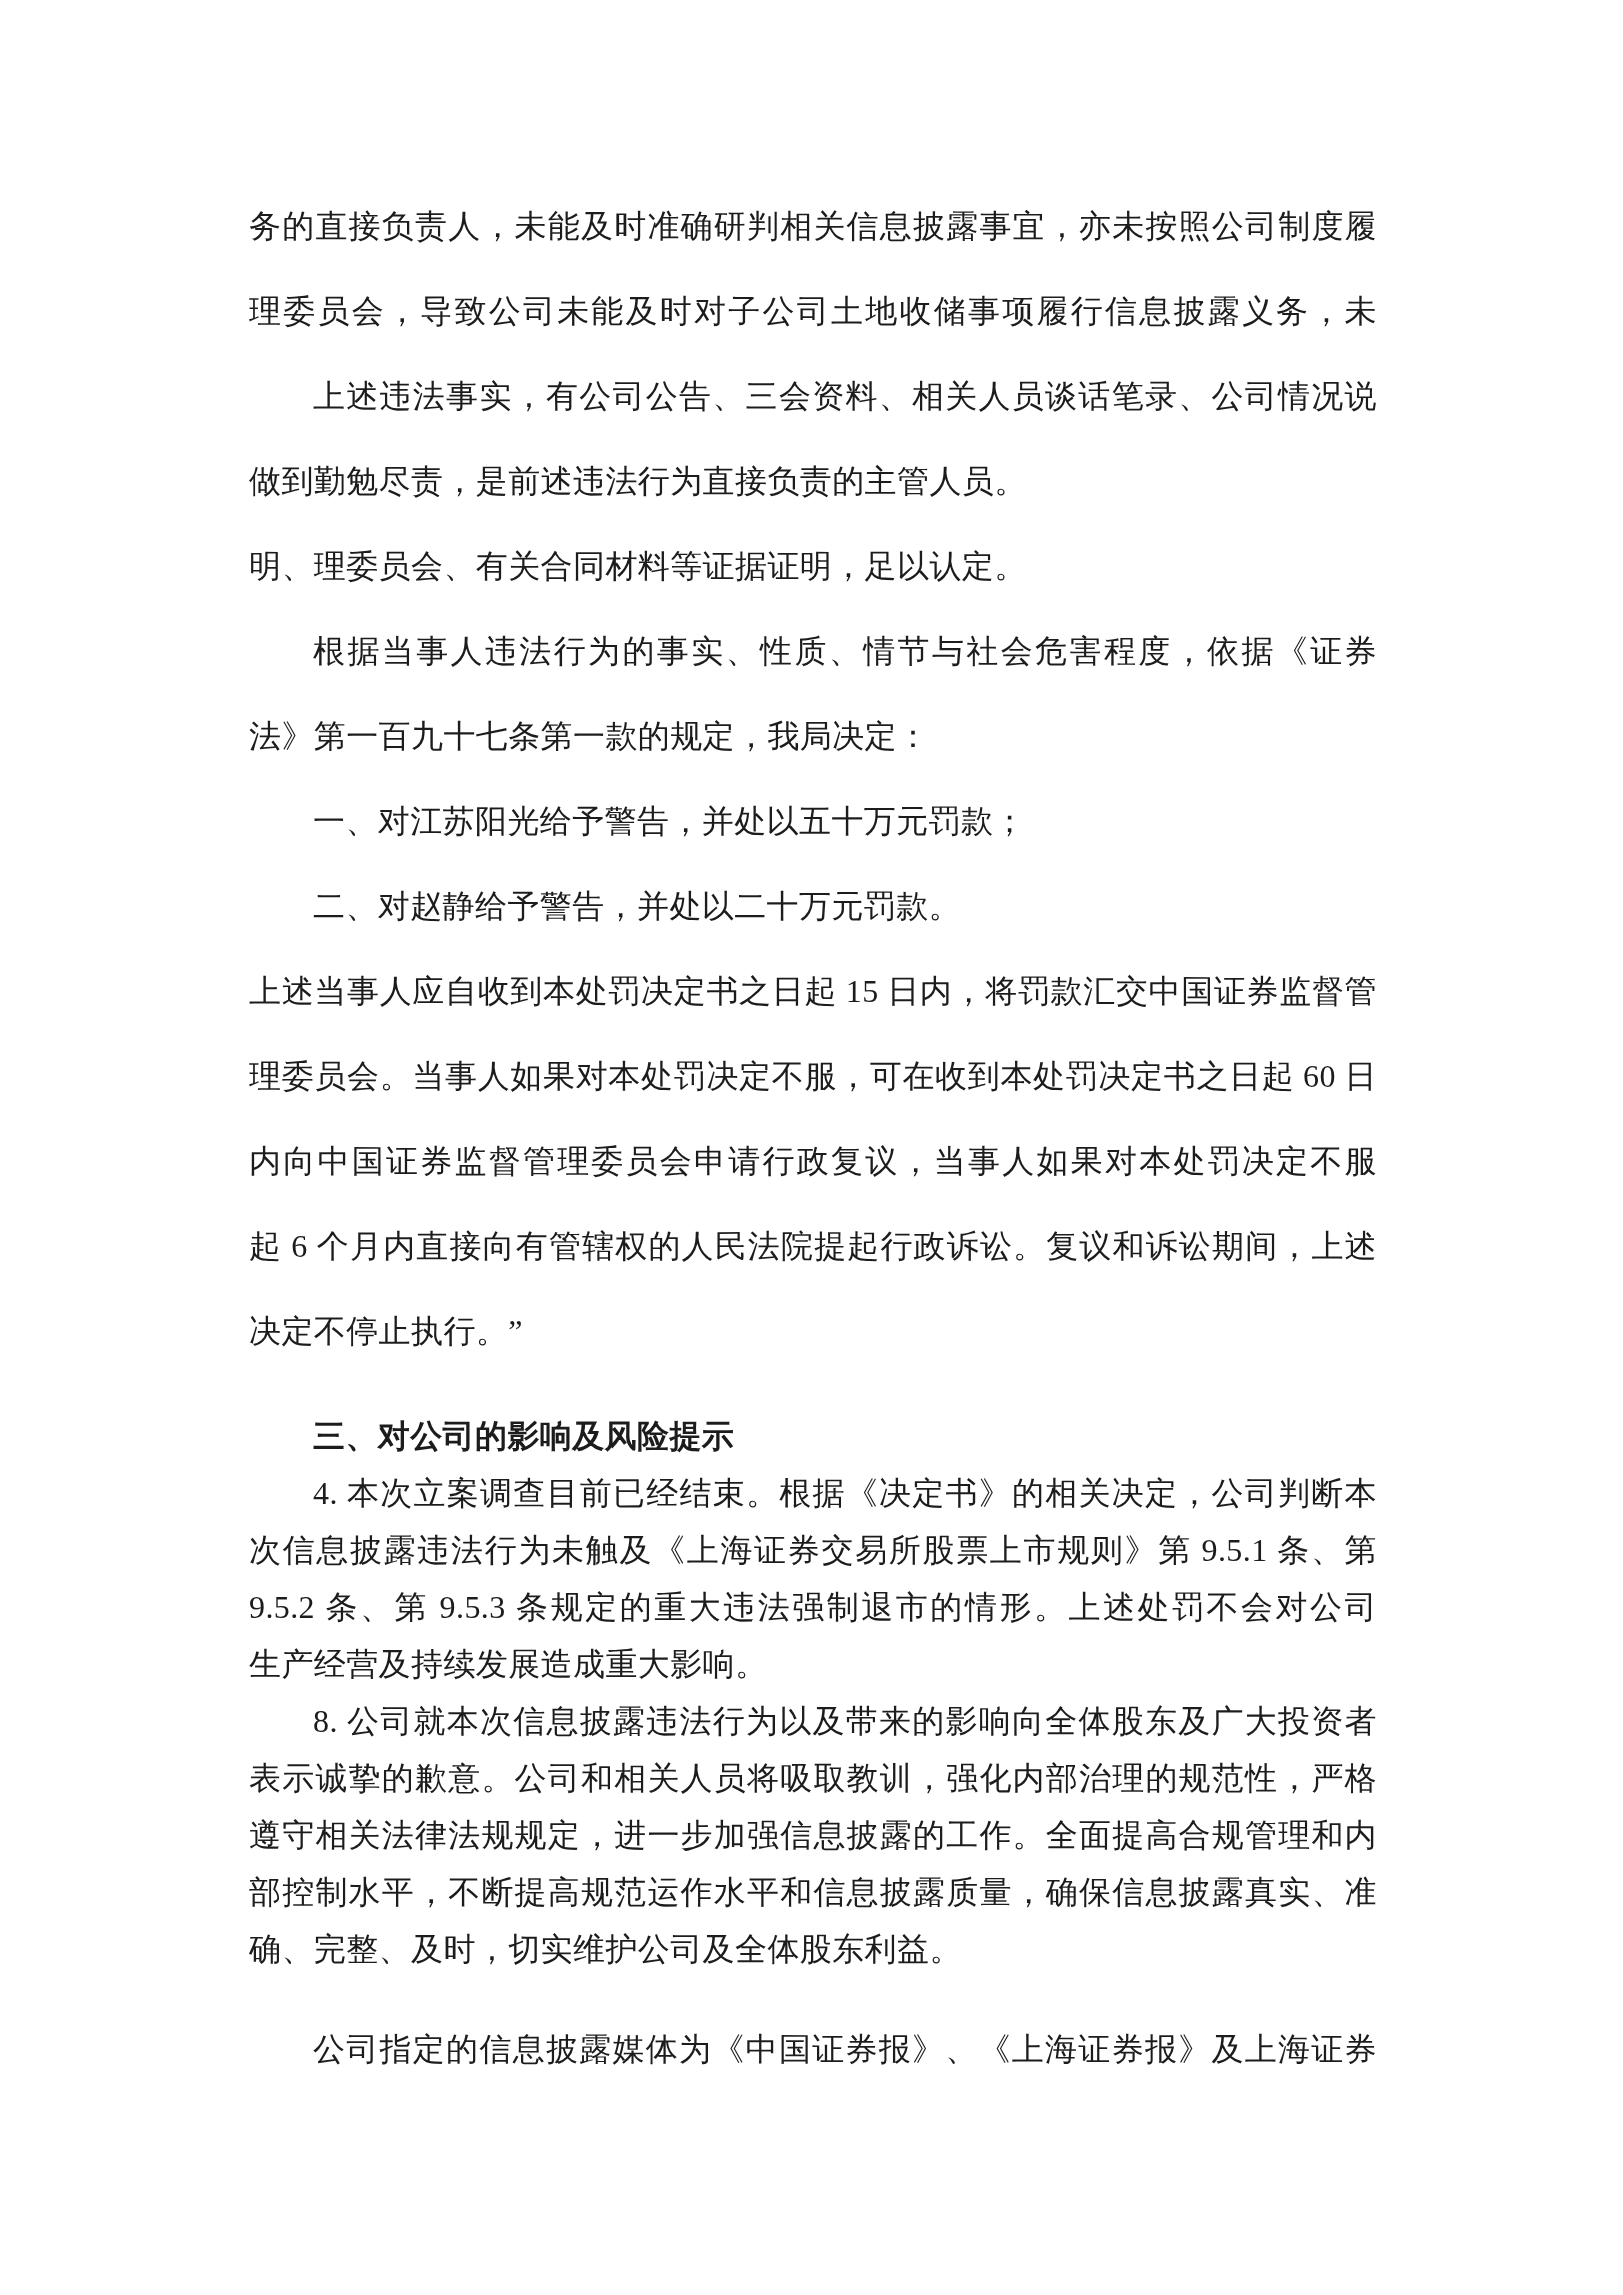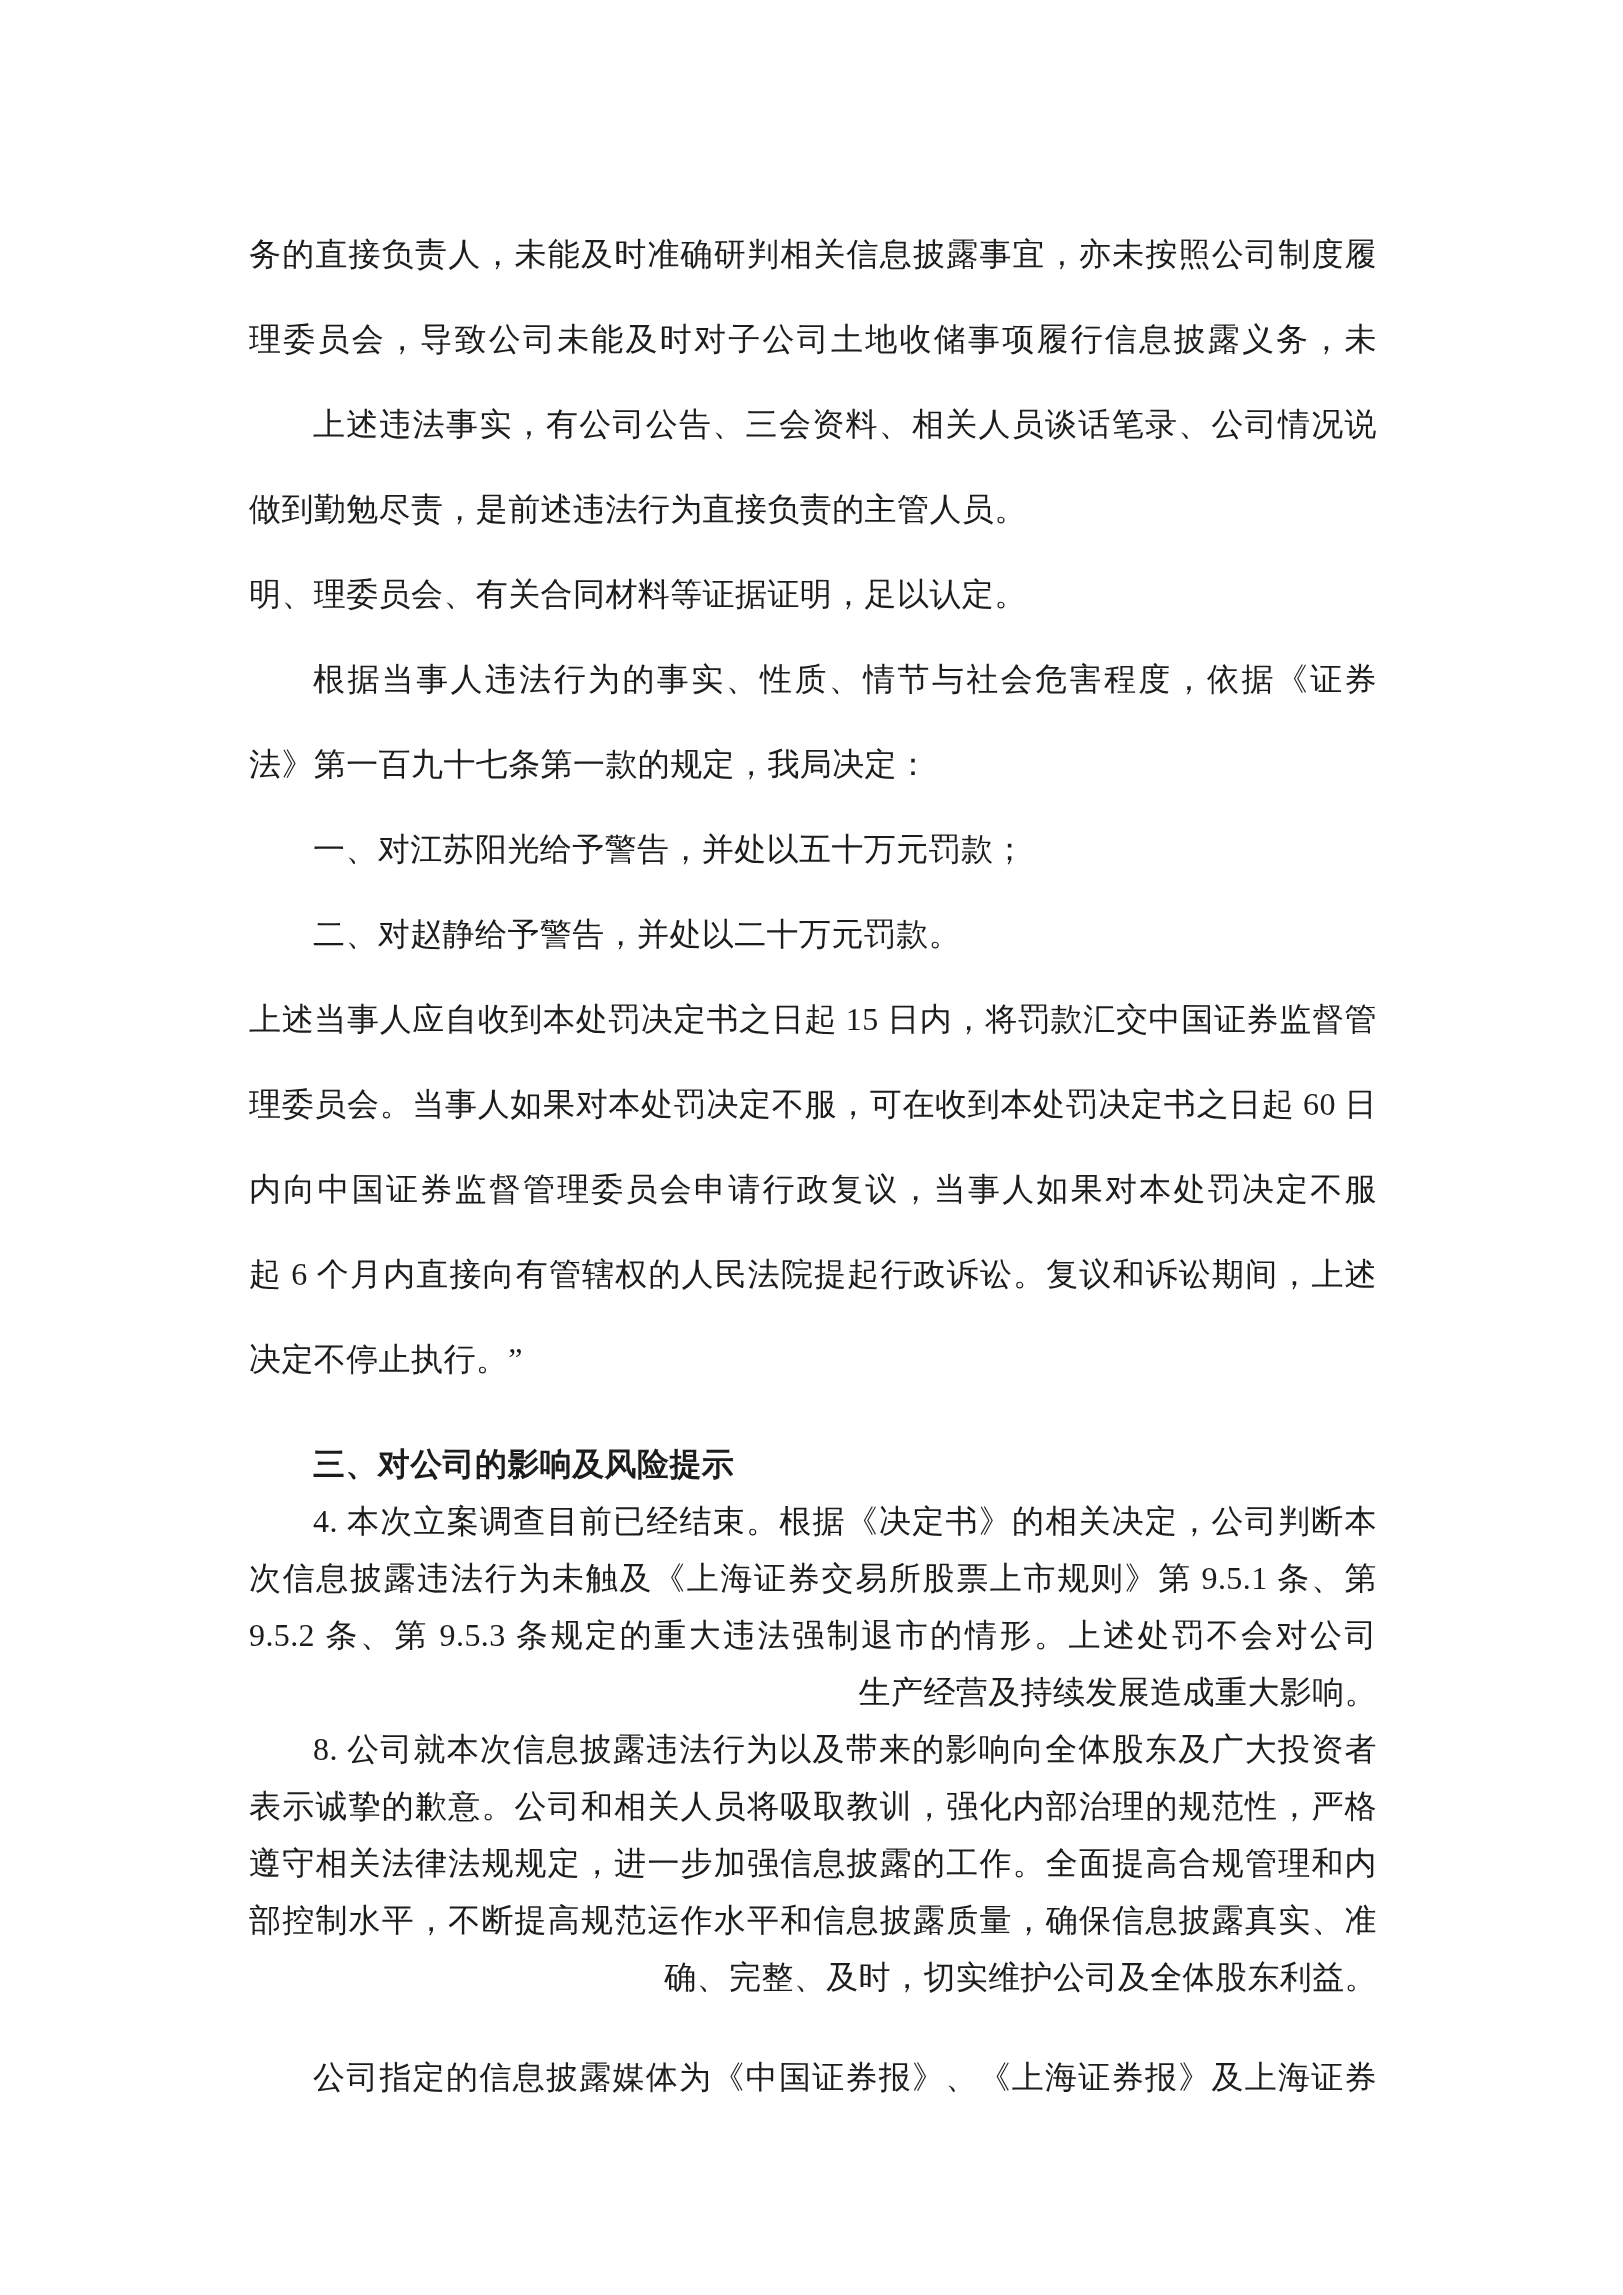--- a/index.html
+++ b/index.html
@@ -15,33 +15,33 @@
   .page {
     position: relative;
     width: 1623px;
     height: 2295px;
     background: #ffffff;
     overflow: hidden;
   }
   .content {
     position: absolute;
     left: 249px;
-    top: 212px;
+    top: 184px;
     width: 1128px;
     font-size: 32px;
     color: #1c1c1c;
     letter-spacing: 0.4px;
   }
   .section { display: block; }
   .line {
     display: block;
     text-align: left;
   }
   .wide .line { line-height: 85px; }
-  .narrow .line { line-height: 57px; text-align: right; }
+  .narrow .line { line-height: 57px; }
   .line.full {
     text-align: justify;
     text-align-last: justify;
   }
   .line.indent { text-indent: 64px; }
   .line.heading {
     font-weight: bold;
     text-align-last: left;
   }
   

